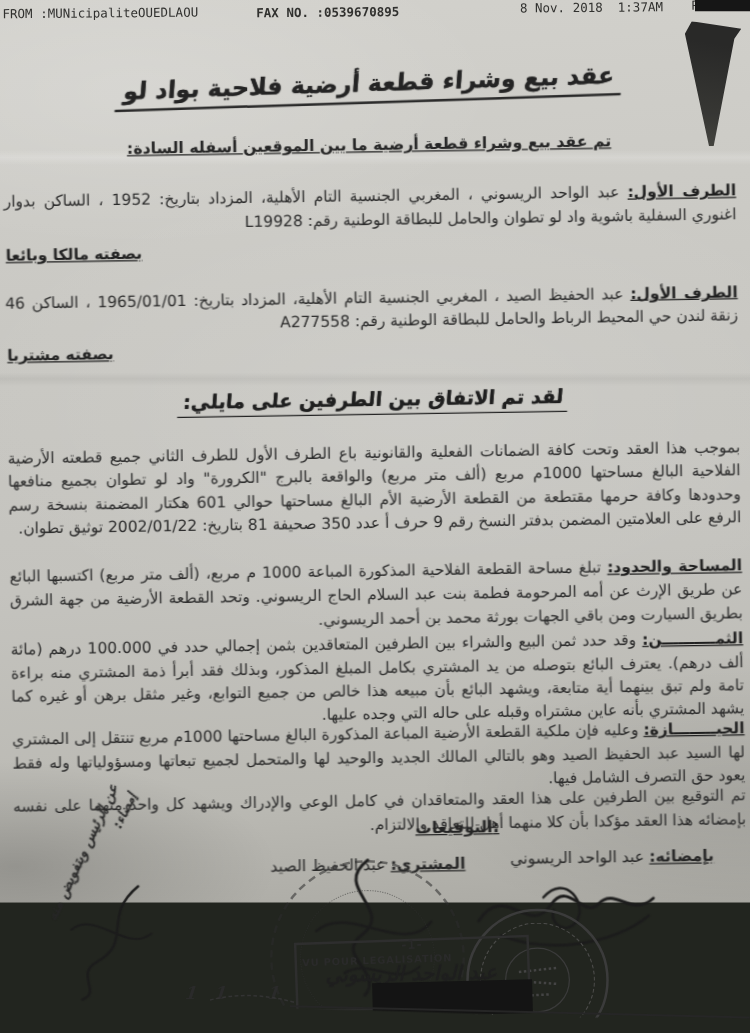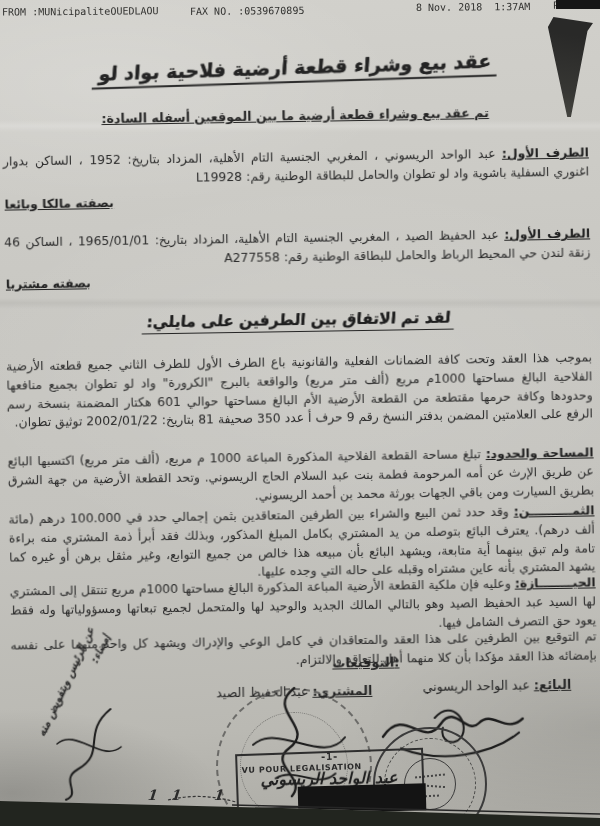--- a/index.html
+++ b/index.html
@@ -2,21 +2,21 @@
 <html lang="ar"><head>
 <meta charset="utf-8">
 <style>
   html,body{margin:0;padding:0;}
   body{
     width:600px;height:826px;overflow:hidden;position:relative;
     background:#22251f;
     font-family:"DejaVu Sans",sans-serif;
   }
   .paper{
-    position:absolute;left:0;top:0;width:600px;height:826px;
+    position:absolute;left:0;top:0;width:600px;height:722px;
     background:
       radial-gradient(420px 180px at 18% 10%, rgba(255,255,255,.16), rgba(255,255,255,0) 70%),
       radial-gradient(500px 260px at 55% 45%, rgba(255,255,255,.10), rgba(255,255,255,0) 75%),
       radial-gradient(300px 120px at 2% 96%, rgba(0,0,0,.18), rgba(0,0,0,0) 70%),
       radial-gradient(380px 160px at 100% 88%, rgba(0,0,0,.10), rgba(0,0,0,0) 70%),
       linear-gradient(176deg,#d2d1cc 0%,#c9c8c3 35%,#c4c3be 62%,#bab9b3 86%,#aBaaa4 100%);
     clip-path:polygon(0 0,600px 0,600px 818px,320px 809px,0 801px);
   }
   .texture{
     position:absolute;inset:0;pointer-events:none;
@@ -29,21 +29,21 @@
     transform:rotate(-0.9deg);transform-origin:300px 420px;
     filter:blur(.28px);
   }
   .faxrow{
     position:absolute;top:4px;left:0;width:600px;height:14px;
     font-family:"DejaVu Sans Mono",monospace;font-size:10px;color:#31312f;
     transform:rotate(-0.5deg);
   }
   .faxrow span{position:absolute;white-space:pre;}
   .fax-from{left:2px;top:0;}
-  .fax-no{left:190px;top:1px;}
+  .fax-no{left:205px;top:1px;font-weight:bold;}
   .fax-dt{left:416px;top:-1px;}
   .fax-pg{left:553px;top:-2px;}
   .corner-bar{position:absolute;left:556px;top:0;width:44px;height:9px;background:#161616;}
   .blotch{
     position:absolute;left:547px;top:17px;width:46px;height:100px;
     background:linear-gradient(190deg,#1d1d1d 20%,#2a2a28 70%,#3a3a36 100%);
     clip-path:polygon(14% 0,100% 6%,88% 14%,52% 100%,44% 100%,2% 10%);
     filter:blur(.5px);opacity:.93;
   }
   .rtl{direction:rtl;}
@@ -175,21 +175,21 @@
     <p class="par rtl p-price"><span class="lbl">الثمــــــــــن:</span><span> وقد حدد ثمن البيع والشراء بين الطرفين المتعاقدين بثمن إجمالي حدد في 100.000 درهم (مائة ألف درهم). يعترف البائع بتوصله من يد المشتري بكامل المبلغ المذكور، وبذلك فقد أبرأ ذمة المشتري منه براءة تامة ولم تبق بينهما أية متابعة، ويشهد البائع بأن مبيعه هذا خالص من جميع التوابع، وغير مثقل برهن أو غيره كما يشهد المشتري بأنه عاين مشتراه وقبله على حاله التي وجده عليها.</span></p>
 
     <p class="par rtl p-poss"><span class="lbl">الحيــــــــازة:</span><span> وعليه فإن ملكية القطعة الأرضية المباعة المذكورة البالغ مساحتها 1000م مربع تنتقل إلى المشتري لها السيد عبد الحفيظ الصيد وهو بالتالي المالك الجديد والوحيد لها والمتحمل لجميع تبعاتها ومسؤولياتها وله فقط يعود حق التصرف الشامل فيها.</span></p>
 
     <p class="par rtl p-close">تم التوقيع بين الطرفين على هذا العقد والمتعاقدان في كامل الوعي والإدراك ويشهد كل واحد منهما على نفسه بإمضائه هذا العقد مؤكدا بأن كلا منهما أهل للتعاقد والالتزام.</p>
 
     <div class="sig-head">
       <span>التوقيعات:</span>
     </div>
 
-    <div class="sig-label sig-seller"><b>البائع:</b><span> عبد الواحد الريسوني</span></div>
+    <div class="sig-label sig-seller"><b>بإمضائه:</b><span> عبد الواحد الريسوني</span></div>
     <div class="sig-label sig-buyer"><b>المشتري:</b><span> عبد الحفيظ الصيد</span></div>
 
     <svg class="sig" style="left:368px;top:698px;" width="160" height="70" viewBox="0 0 160 70">
       <path d="M10,40 C32,8 50,54 68,28 C82,8 94,40 106,28 C120,14 132,40 150,24" stroke-width="2.4"></path>
       <path d="M28,52 C66,68 118,60 146,38" stroke-width="2.2"></path>
       <path d="M62,22 C80,2 98,28 88,42 C80,52 66,44 70,32" stroke-width="2"></path>
     </svg>
 
     <svg class="sig" style="left:226px;top:682px;" width="130" height="130" viewBox="0 0 130 130">
       <path d="M64,6 C34,28 86,46 58,66 C36,82 76,96 60,114" stroke-width="2.4"></path>

